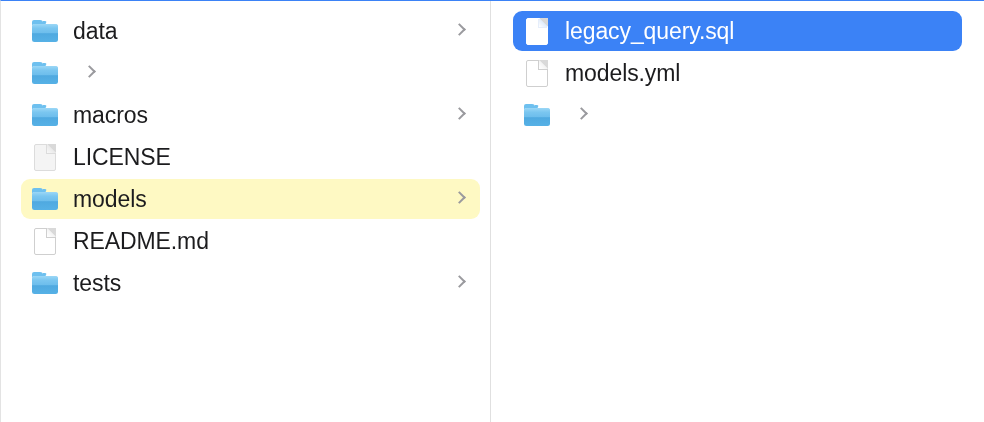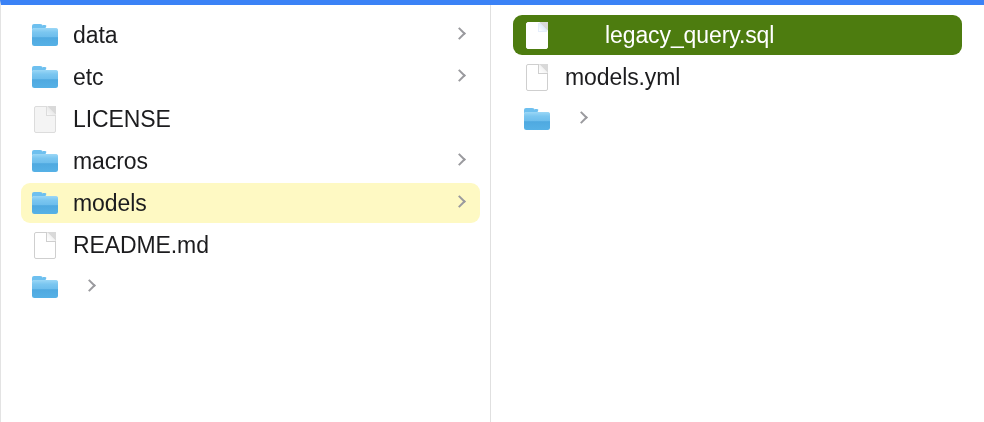--- a/index.html
+++ b/index.html
@@ -12,21 +12,21 @@
     font-family: "Liberation Sans", sans-serif;
     -webkit-font-smoothing: antialiased;
   }
 
   .finder-window {
     position: relative;
     width: 984px;
     height: 422px;
     background: #ffffff;
     box-sizing: border-box;
-    border-top: 5px solid #3b82f6;
+    border-top: 1px solid #3b82f6;
     border-left: 1px solid #e3e3e3;
     overflow: hidden;
     display: flex;
   }
 
   .column {
     position: relative;
     height: 100%;
     box-sizing: border-box;
     padding-top: 8px;
@@ -52,22 +52,21 @@
     box-sizing: border-box;
     cursor: default;
     user-select: none;
   }
   .col-right .row {
     margin-left: 22px;
     margin-right: 22px;
   }
 
   .row.selected-active {
-    background: #4d7c0f;
-    gap: 40px;
+    background: #3b82f6;
   }
   .row.selected-inactive {
     background: #fef9c3;
   }
 
   .icon-wrap {
     flex: 0 0 auto;
     width: 28px;
     height: 30px;
     margin-right: 14px;
@@ -247,46 +246,45 @@
 
 
     <div class="row">
       <span class="icon-wrap">
         <span class="folder">
             <span class="tab"></span>
             <span class="body"></span>
             <span class="lip"></span>
           </span>
       </span>
-      <span class="label">etc</span>
+      <span class="chevron"></span>
+    </div>
+
+    <div class="row">
+      <span class="icon-wrap">
+        <span class="folder">
+            <span class="tab"></span>
+            <span class="body"></span>
+            <span class="lip"></span>
+          </span>
+      </span>
+      <span class="label">macros</span>
       <span class="chevron"></span>
     </div>
 
     <div class="row">
       <span class="icon-wrap">
         <span class="doc plain">
             <span class="fold"></span>
           </span>
       </span>
       <span class="label">LICENSE</span>
       <span class="chevron hidden"></span>
     </div>
 
-    <div class="row">
-      <span class="icon-wrap">
-        <span class="folder">
-            <span class="tab"></span>
-            <span class="body"></span>
-            <span class="lip"></span>
-          </span>
-      </span>
-      <span class="label">macros</span>
-      <span class="chevron"></span>
-    </div>
-
     <div class="row selected-inactive">
       <span class="icon-wrap">
         <span class="folder">
             <span class="tab"></span>
             <span class="body"></span>
             <span class="lip"></span>
           </span>
       </span>
       <span class="label">models</span>
       <span class="chevron"></span>
@@ -304,20 +302,21 @@
 
 
     <div class="row">
       <span class="icon-wrap">
         <span class="folder">
             <span class="tab"></span>
             <span class="body"></span>
             <span class="lip"></span>
           </span>
       </span>
+      <span class="label">tests</span>
       <span class="chevron"></span>
     </div>
 
   </div>
 
   <div class="column col-right">
 
     <div class="row selected-active">
       <span class="icon-wrap">
         <span class="doc on-blue">

